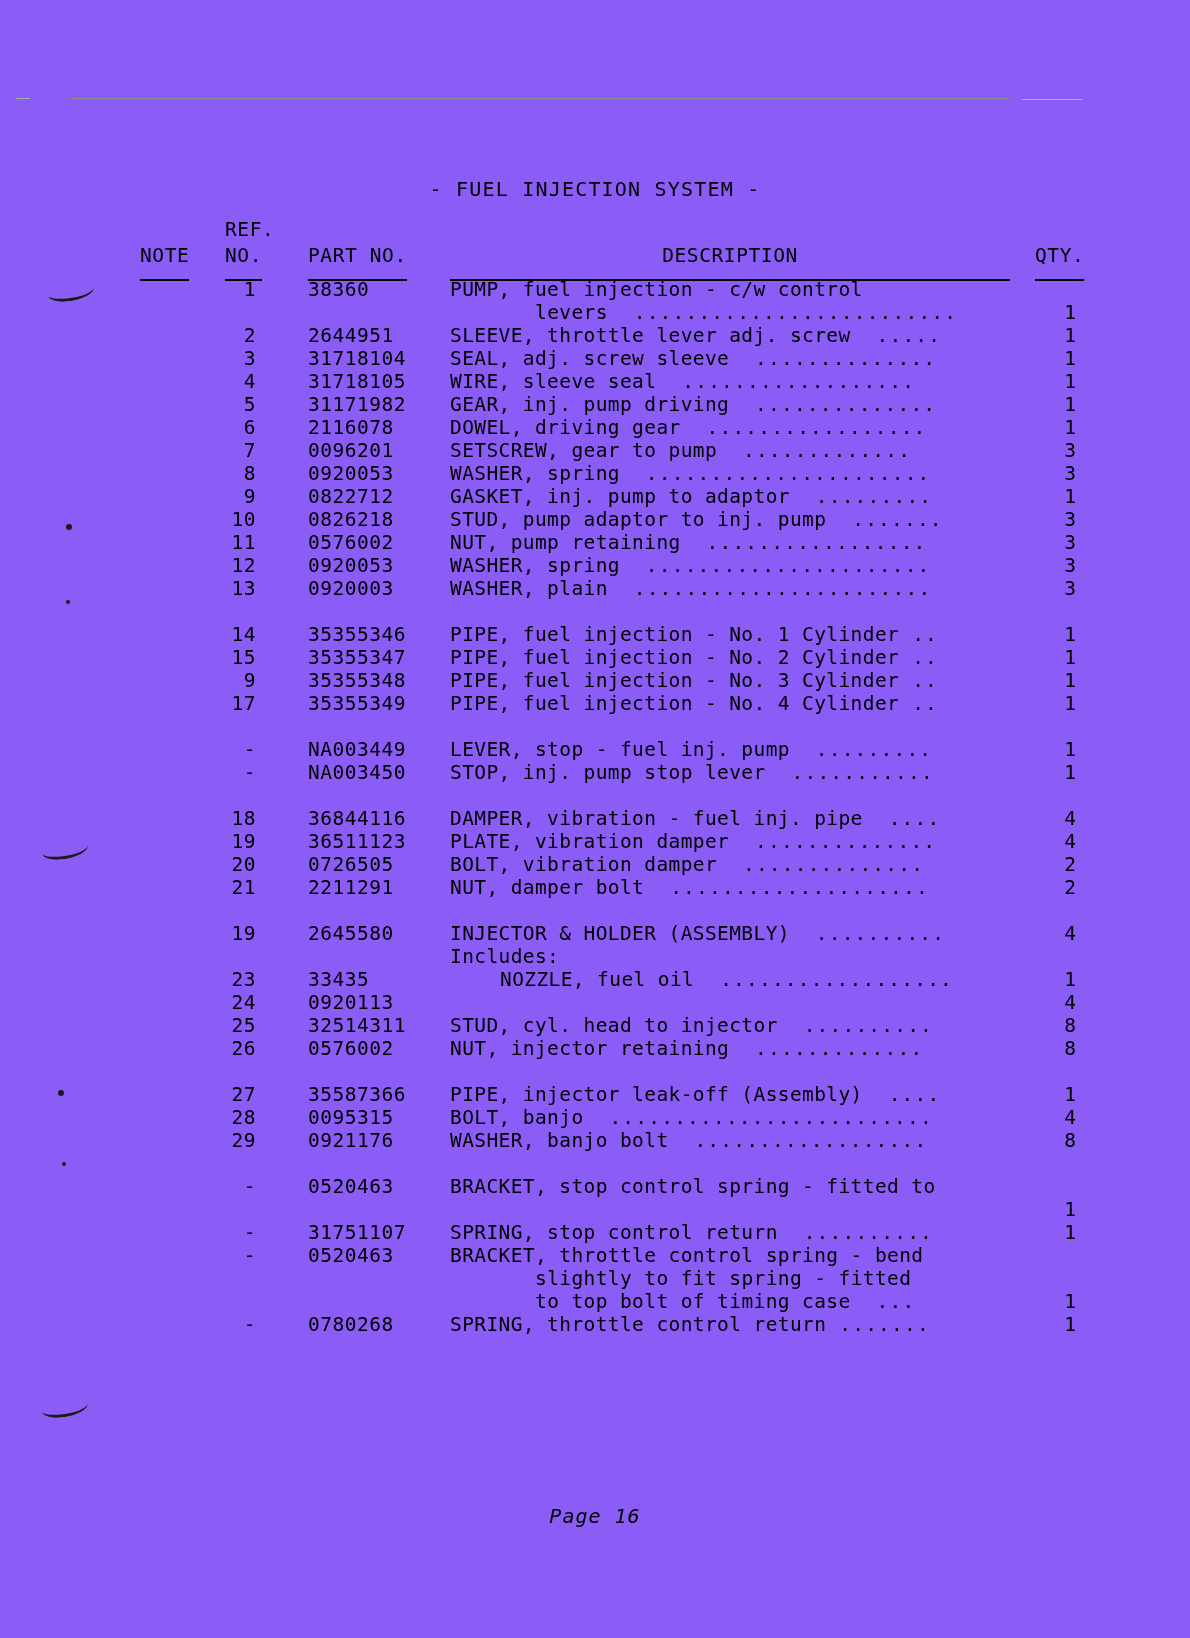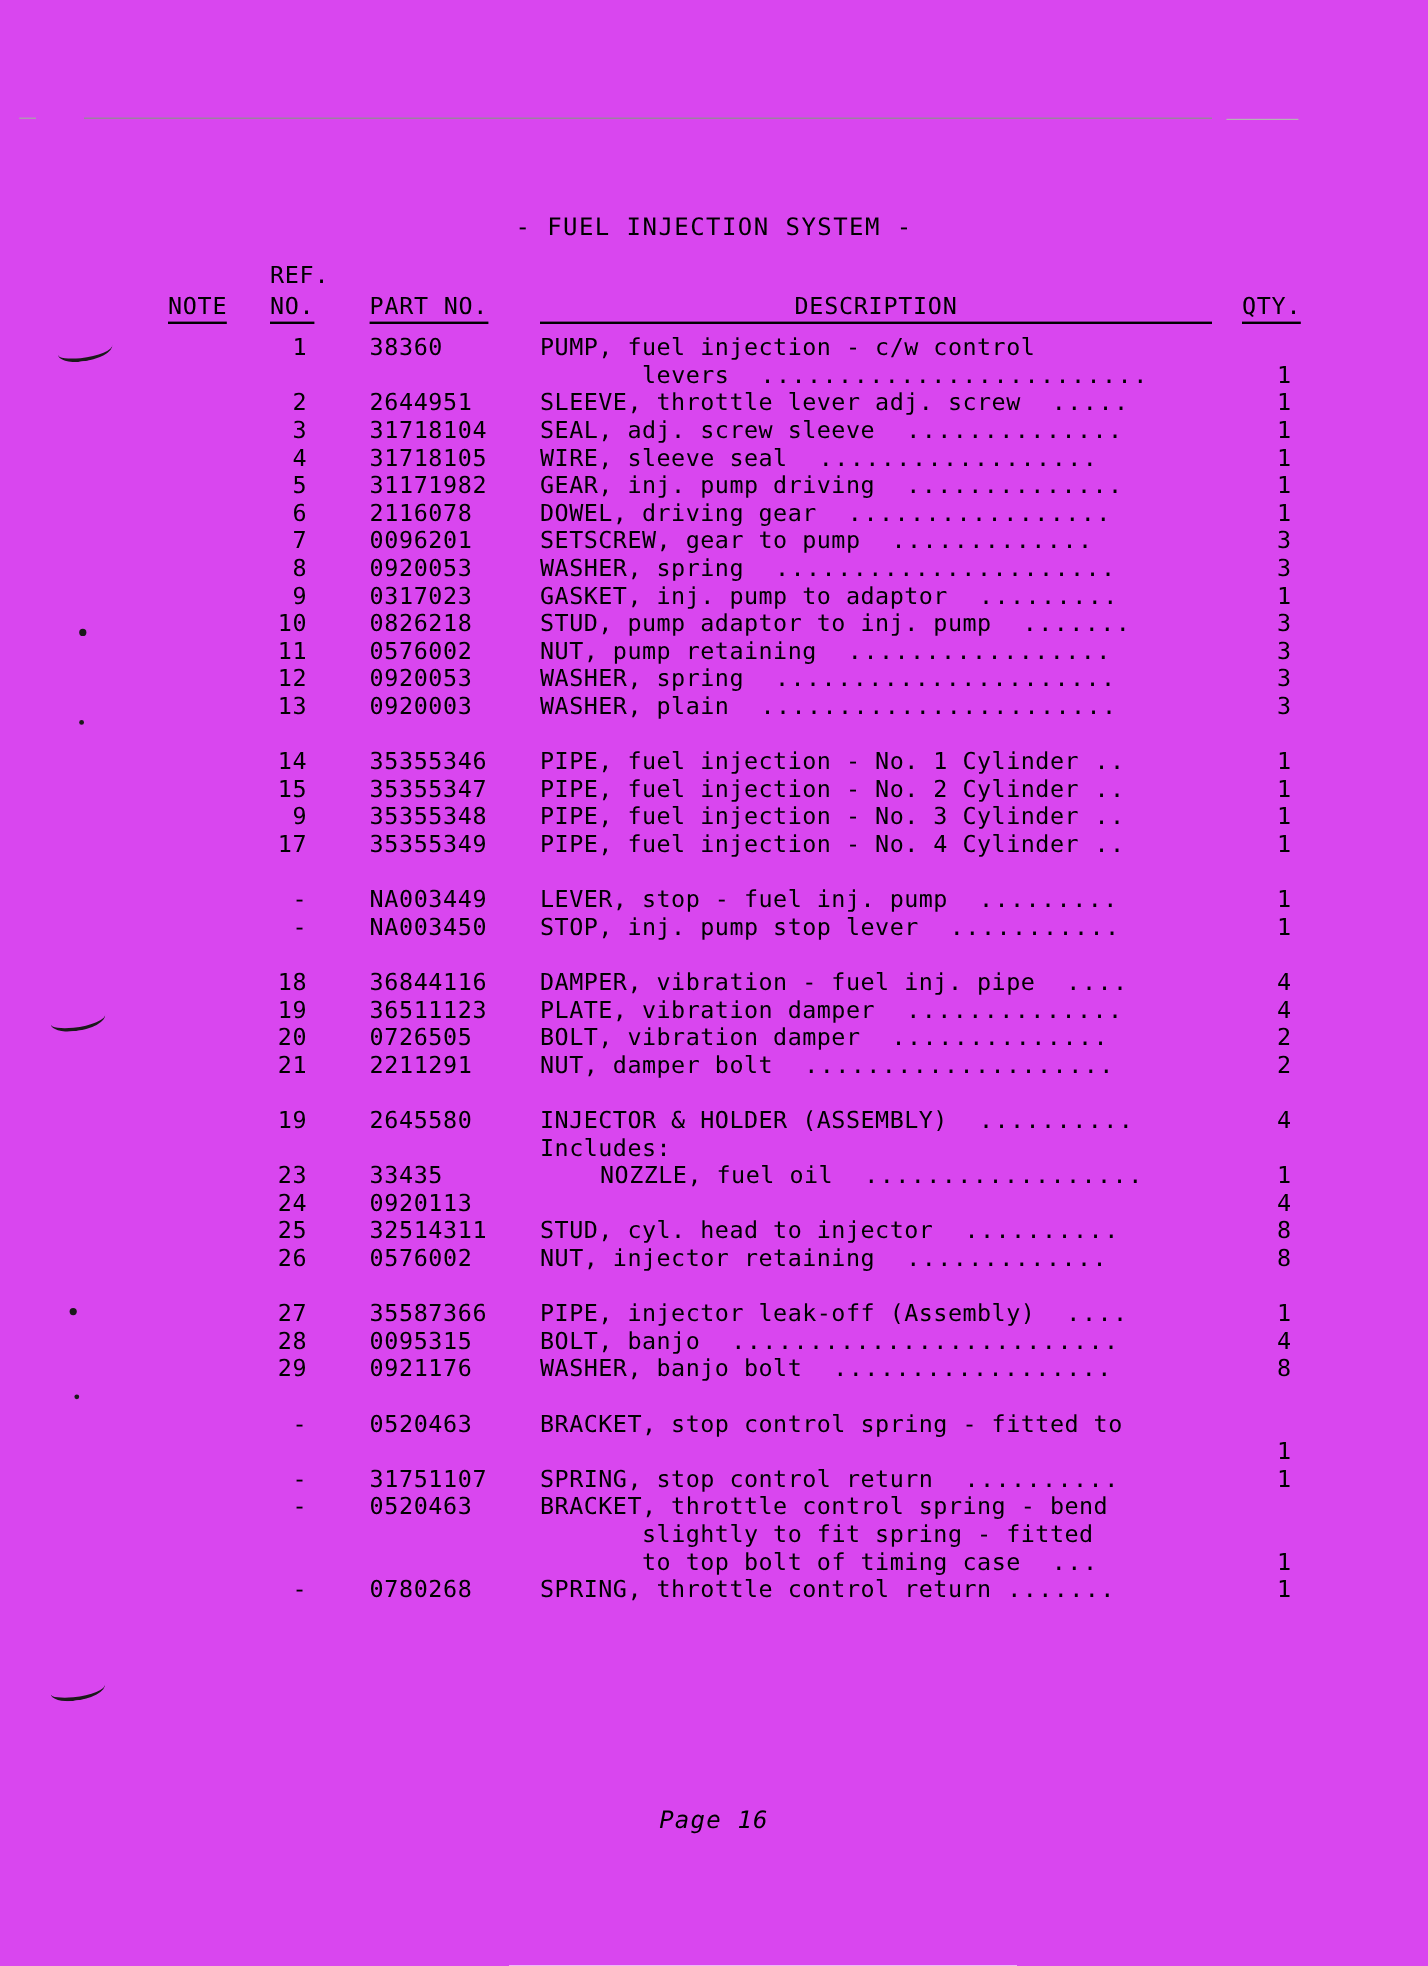--- a/index.html
+++ b/index.html
@@ -8,21 +8,21 @@
     background: #ffffff;
   }
   body {
     font-family: "DejaVu Sans Mono", "Liberation Mono", monospace;
     color: #000000;
   }
   .page {
     position: relative;
     width: 1190px;
     height: 1638px;
-    background: #d946ef;
+    background: #8b5cf6;
     overflow: hidden;
   }
 
   
   .scan-rule {
     position: absolute;
     left: 70px;
     top: 98px;
     width: 940px;
     height: 1px;
@@ -85,21 +85,21 @@
     position: relative;
     height: 56px;
   }
   .hdr .cell {
     position: absolute;
     white-space: pre;
     letter-spacing: 0.6px;
   }
   .u {
     border-bottom: 2px solid #000;
-    padding-bottom: 1px;
+    padding-bottom: 12px;
   }
   .h-note  { left: 0px;   top: 26px; }
   .h-ref   { left: 85px;  top: 0px;  }
   .h-refno { left: 85px;  top: 26px; }
   .h-part  { left: 168px; top: 26px; }
   .h-desc  { left: 310px; top: 26px; width: 560px; text-align: center; }
   .h-qty   { left: 895px; top: 26px; }
 
   .rows { position: relative; margin-top: 4px; }
 
@@ -182,21 +182,21 @@
     <div class="rows" id="rows-container">
         <div class="row"><span class="c-ref">1</span><span class="c-part">38360</span><span class="c-desc">PUMP, fuel injection - c/w control</span><span class="c-qty"></span></div>
         <div class="row"><span class="c-ref"></span><span class="c-part"></span><span class="c-desc indent">levers<span class="leader">  .........................</span></span><span class="c-qty">1</span></div>
         <div class="row"><span class="c-ref">2</span><span class="c-part">2644951</span><span class="c-desc">SLEEVE, throttle lever adj. screw<span class="leader">  .....</span></span><span class="c-qty">1</span></div>
         <div class="row"><span class="c-ref">3</span><span class="c-part">31718104</span><span class="c-desc">SEAL, adj. screw sleeve<span class="leader">  ..............</span></span><span class="c-qty">1</span></div>
         <div class="row"><span class="c-ref">4</span><span class="c-part">31718105</span><span class="c-desc">WIRE, sleeve seal<span class="leader">  ..................</span></span><span class="c-qty">1</span></div>
         <div class="row"><span class="c-ref">5</span><span class="c-part">31171982</span><span class="c-desc">GEAR, inj. pump driving<span class="leader">  ..............</span></span><span class="c-qty">1</span></div>
         <div class="row"><span class="c-ref">6</span><span class="c-part">2116078</span><span class="c-desc">DOWEL, driving gear<span class="leader">  .................</span></span><span class="c-qty">1</span></div>
         <div class="row"><span class="c-ref">7</span><span class="c-part">0096201</span><span class="c-desc">SETSCREW, gear to pump<span class="leader">  .............</span></span><span class="c-qty">3</span></div>
         <div class="row"><span class="c-ref">8</span><span class="c-part">0920053</span><span class="c-desc">WASHER, spring<span class="leader">  ......................</span></span><span class="c-qty">3</span></div>
-        <div class="row"><span class="c-ref">9</span><span class="c-part">0317023</span><span class="c-desc">GASKET, inj. pump to adaptor<span class="leader">  .........</span></span><span class="c-qty">1</span></div>
+        <div class="row"><span class="c-ref">9</span><span class="c-part">0822712</span><span class="c-desc">GASKET, inj. pump to adaptor<span class="leader">  .........</span></span><span class="c-qty">1</span></div>
         <div class="row"><span class="c-ref">10</span><span class="c-part">0826218</span><span class="c-desc">STUD, pump adaptor to inj. pump<span class="leader">  .......</span></span><span class="c-qty">3</span></div>
         <div class="row"><span class="c-ref">11</span><span class="c-part">0576002</span><span class="c-desc">NUT, pump retaining<span class="leader">  .................</span></span><span class="c-qty">3</span></div>
         <div class="row"><span class="c-ref">12</span><span class="c-part">0920053</span><span class="c-desc">WASHER, spring<span class="leader">  ......................</span></span><span class="c-qty">3</span></div>
         <div class="row"><span class="c-ref">13</span><span class="c-part">0920003</span><span class="c-desc">WASHER, plain<span class="leader">  .......................</span></span><span class="c-qty">3</span></div>
         <div class="row gap"></div>
         <div class="row"><span class="c-ref">14</span><span class="c-part">35355346</span><span class="c-desc">PIPE, fuel injection - No. 1 Cylinder<span class="leader"> ..</span></span><span class="c-qty">1</span></div>
         <div class="row"><span class="c-ref">15</span><span class="c-part">35355347</span><span class="c-desc">PIPE, fuel injection - No. 2 Cylinder<span class="leader"> ..</span></span><span class="c-qty">1</span></div>
         <div class="row"><span class="c-ref">9</span><span class="c-part">35355348</span><span class="c-desc">PIPE, fuel injection - No. 3 Cylinder<span class="leader"> ..</span></span><span class="c-qty">1</span></div>
         <div class="row"><span class="c-ref">17</span><span class="c-part">35355349</span><span class="c-desc">PIPE, fuel injection - No. 4 Cylinder<span class="leader"> ..</span></span><span class="c-qty">1</span></div>
         <div class="row gap"></div>

